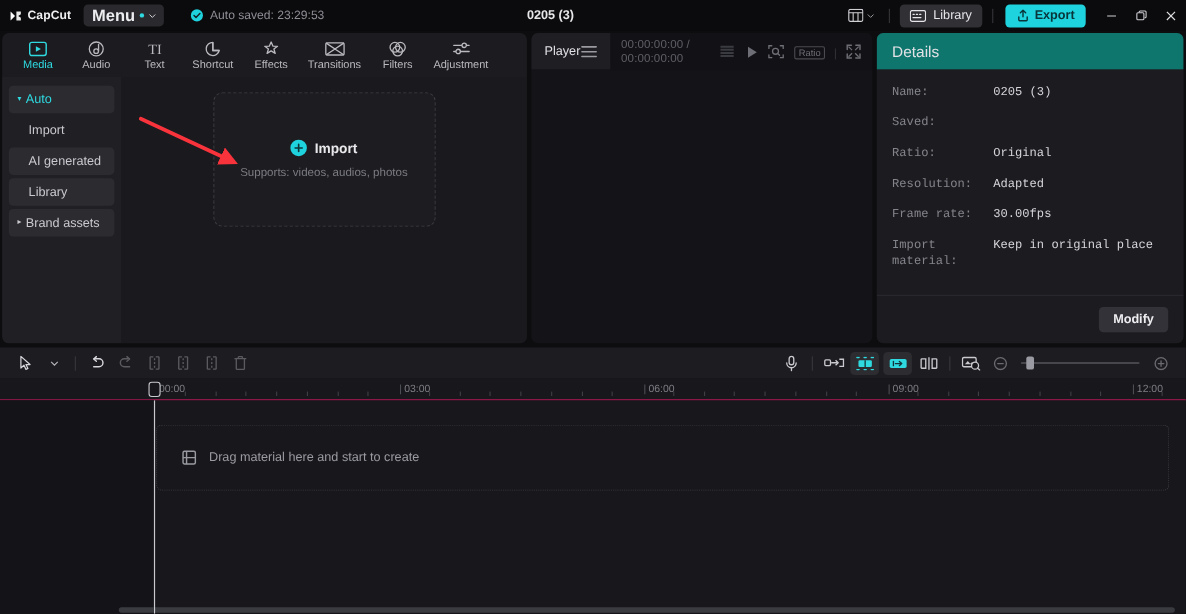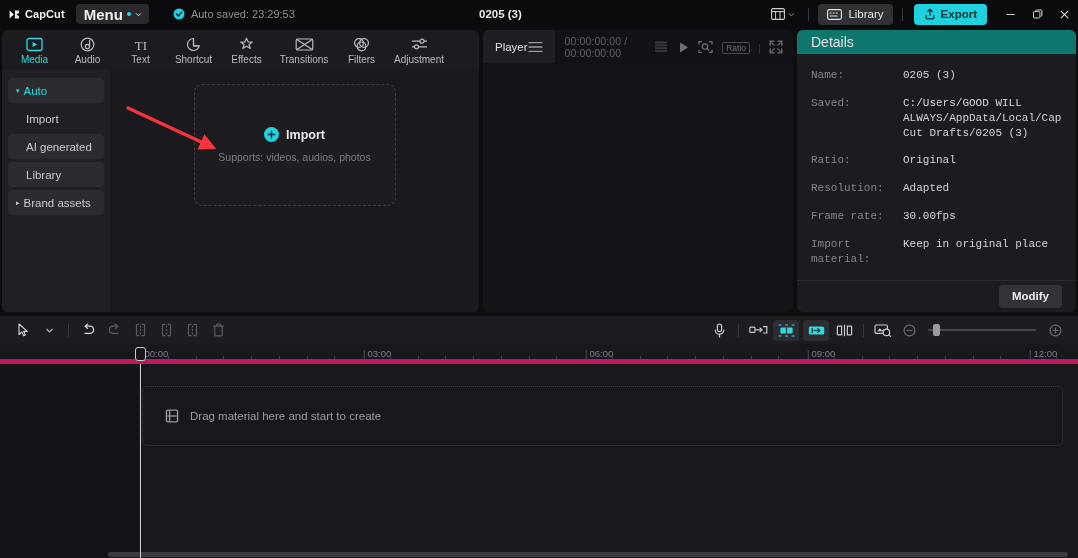--- a/index.html
+++ b/index.html
@@ -171,21 +171,21 @@
   .pill-btn {
     width: 26px; height: 21px; border-radius: 4px; background: #2c2c31;
     display: flex; align-items: center; justify-content: center; margin: 0 2px;
   }
   .zoom-slider { width: 108px; height: 14px; position: relative; margin: 0 6px; display: flex; align-items: center; }
   .zs-track { position: absolute; left: 0; right: 0; height: 2px; background: #46464c; border-radius: 1px; }
   .zs-thumb { position: absolute; left: 5px; width: 7px; height: 12px; border-radius: 2px; background: #9a9aa2; }
 
   .tl-ruler {
     position: relative; height: 20px; background: #18181c;
-    border-bottom: 5px solid #be185d; overflow: hidden;
+    border-bottom: 1px solid #be185d; overflow: hidden;
   }
   .tl-left-gutter {
     position: absolute; left: 0; top: 0; width: 140px; height: 100%;
     background: #18181c; z-index: 3;
   }
   .rtick { position: absolute; top: 12px; width: 1px; height: 4px; background: #3e3e45; }
   .rlabel {
     position: absolute; top: 4px; font-size: 9.5px; color: #7d7d85; white-space: nowrap;
   }
   .rlabel:before { content: "|"; color: #5a5a62; margin-right: 2px; }
@@ -470,21 +470,20 @@
 
   <div class="details-panel">
     <div class="details-head">Details</div>
     <div class="details-body">
       <div class="drow">
         <span class="dkey">Name:</span>
         <span class="dval">0205 (3)</span>
       </div>
       <div class="drow">
         <span class="dkey">Saved:</span>
-        <span class="dval">C:/Users/GOOD WILL ALWAYS/AppData/Local/CapCut Drafts/0205 (3)</span>
       </div>
       <div class="drow">
         <span class="dkey">Ratio:</span>
         <span class="dval">Original</span>
       </div>
       <div class="drow">
         <span class="dkey">Resolution:</span>
         <span class="dval">Adapted</span>
       </div>
       <div class="drow">

